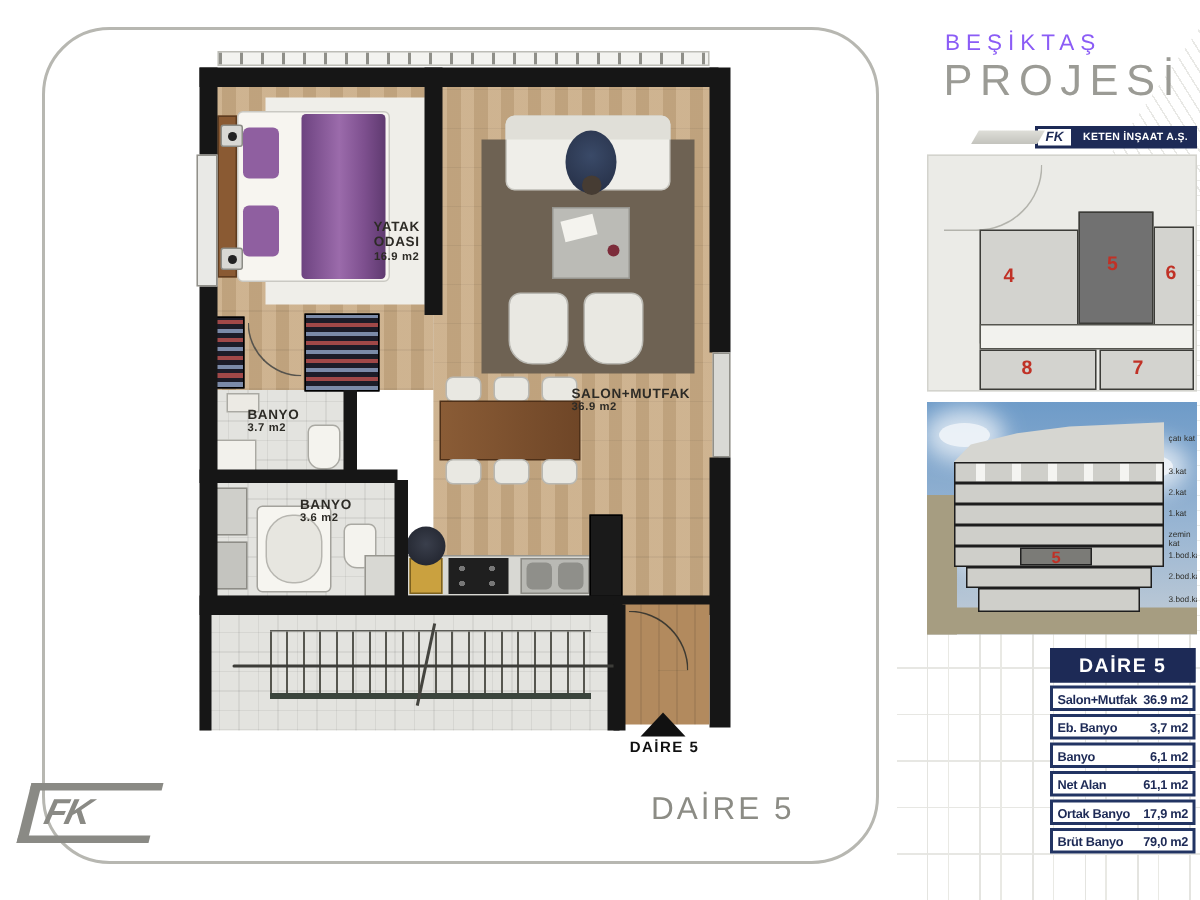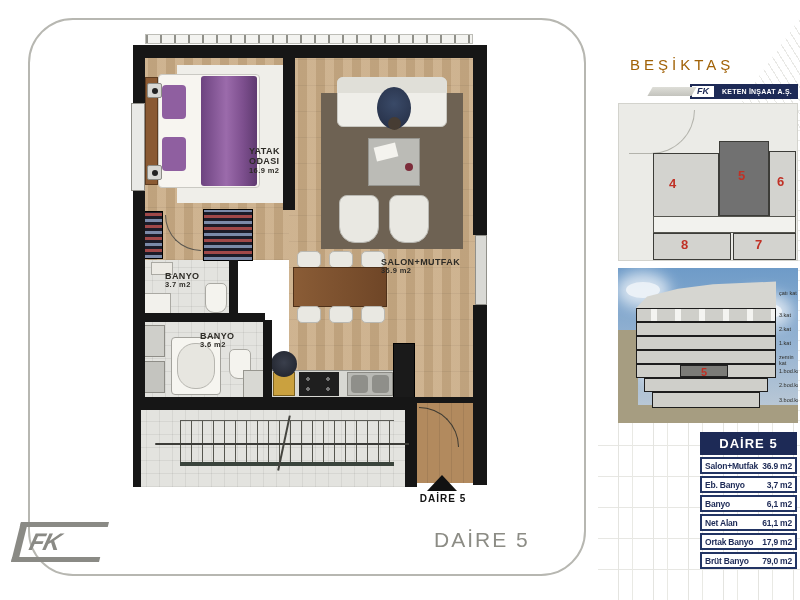--- a/index.html
+++ b/index.html
@@ -46,21 +46,21 @@
   
   .caption{color:#8c8c85;letter-spacing:2px;font-size:21px;}
 
   
   .keten-logo{left:16px;top:522px;width:88px;height:40px;transform:skewX(-14deg);
     border-top:5px solid #8a8a85;border-bottom:5px solid #8a8a85;border-left:7px solid #8a8a85;
     color:#8a8a85;font-weight:800;font-style:italic;font-size:24px;letter-spacing:-1px;
     display:flex;align-items:center;padding-left:7px;}
 
   
-  .t1{left:630px;top:20px;font-size:15px;letter-spacing:4px;color:#a16207;font-weight:500;margin-top:36px;}
+  .t1{left:630px;top:20px;font-size:15px;letter-spacing:4px;color:#8b5cf6;font-weight:500;}
   .t2{left:629px;top:38px;font-size:29px;letter-spacing:5px;color:#9b9b95;font-weight:400;}
   .logobar{left:690px;top:84px;width:108px;height:15px;display:flex;}
   .logobar .shadow{position:absolute;left:-40px;top:3px;width:44px;height:9px;
     background:linear-gradient(#dedED8,#c3c3bd);transform:skewX(-30deg);}
   .fkbox{width:26px;height:15px;background:#fff;border:2px solid #1d2a56;color:#1d2a56;
     font-weight:800;font-style:italic;font-size:9px;text-align:center;line-height:11px;}
   .companybar{flex:1;background:#1d2a56;color:#fff;font-size:7px;font-weight:700;
     letter-spacing:.2px;line-height:15px;text-align:center;white-space:nowrap;}
 
   
@@ -182,21 +182,21 @@
     <div class="abs wall" style="left:8px;top:385px;width:8px;height:77px;"></div>
     <div class="abs wall" style="left:280px;top:385px;width:8px;height:77px;"></div>
     <div class="abs" style="left:55px;top:395px;width:214px;height:46px;border-top:1px solid #5a5a55;border-bottom:4px solid #3a443c;background:repeating-linear-gradient(90deg,#56564f 0 1.3px,transparent 1.3px 11px);"></div>
     <div class="abs" style="left:30px;top:418px;width:258px;height:2px;background:#3c3c38;border-radius:2px;"></div>
     <div class="abs" style="left:158px;top:390px;width:1.5px;height:56px;background:#44443f;transform:rotate(12deg);"></div>
 
     <div class="abs" style="left:290px;top:378px;width:58px;height:80px;background:#b28a5e;background-image:repeating-linear-gradient(90deg,rgba(0,0,0,.08) 0 1px,transparent 1px 12px);"></div>
     <div class="abs" style="left:294px;top:382px;width:40px;height:40px;border-right:1.2px solid #3d3a32;border-top:1.2px solid #3d3a32;border-radius:0 40px 0 0;"></div>
     <div class="abs wall" style="left:284px;top:378px;width:8px;height:84px;"></div>
 
-    <div class="abs room-label" style="left:124px;top:121px;">
+    <div class="abs room-label" style="left:124px;top:121px;text-align:center;">
       <span class="nm">YATAK</span>
       <span class="nm">ODASI</span>
       <span class="ar">16.9 m2</span>
     </div>
     <div class="abs room-label" style="left:256px;top:232px;">
       <span class="nm">SALON+MUTFAK</span>
       <span class="ar">36.9 m2</span>
     </div>
     <div class="abs room-label" style="left:40px;top:246px;">
       <span class="nm">BANYO</span>
@@ -211,20 +211,21 @@
     <div class="abs" style="left:282px;top:468px;width:72px;text-align:center;font-size:10px;font-weight:700;letter-spacing:1px;color:#111;">DAİRE 5</div>
   </div>
 
   <div class="abs caption" style="left:434px;top:528px;">DAİRE 5</div>
 
   <div class="abs keten-logo">
     <span>FK</span>
   </div>
 
   <div class="abs t1">BEŞİKTAŞ</div>
+  <div class="abs t2">PROJESİ</div>
 
   <div class="abs logobar">
     <div class="shadow"></div>
     <div class="fkbox">FK</div>
     <div class="companybar">KETEN İNŞAAT A.Ş.</div>
   </div>
 
   <div class="abs siteplan">
     <div class="abs street"></div>
     <div class="bl" style="left:34px;top:49px;width:66px;height:76px;"></div>

